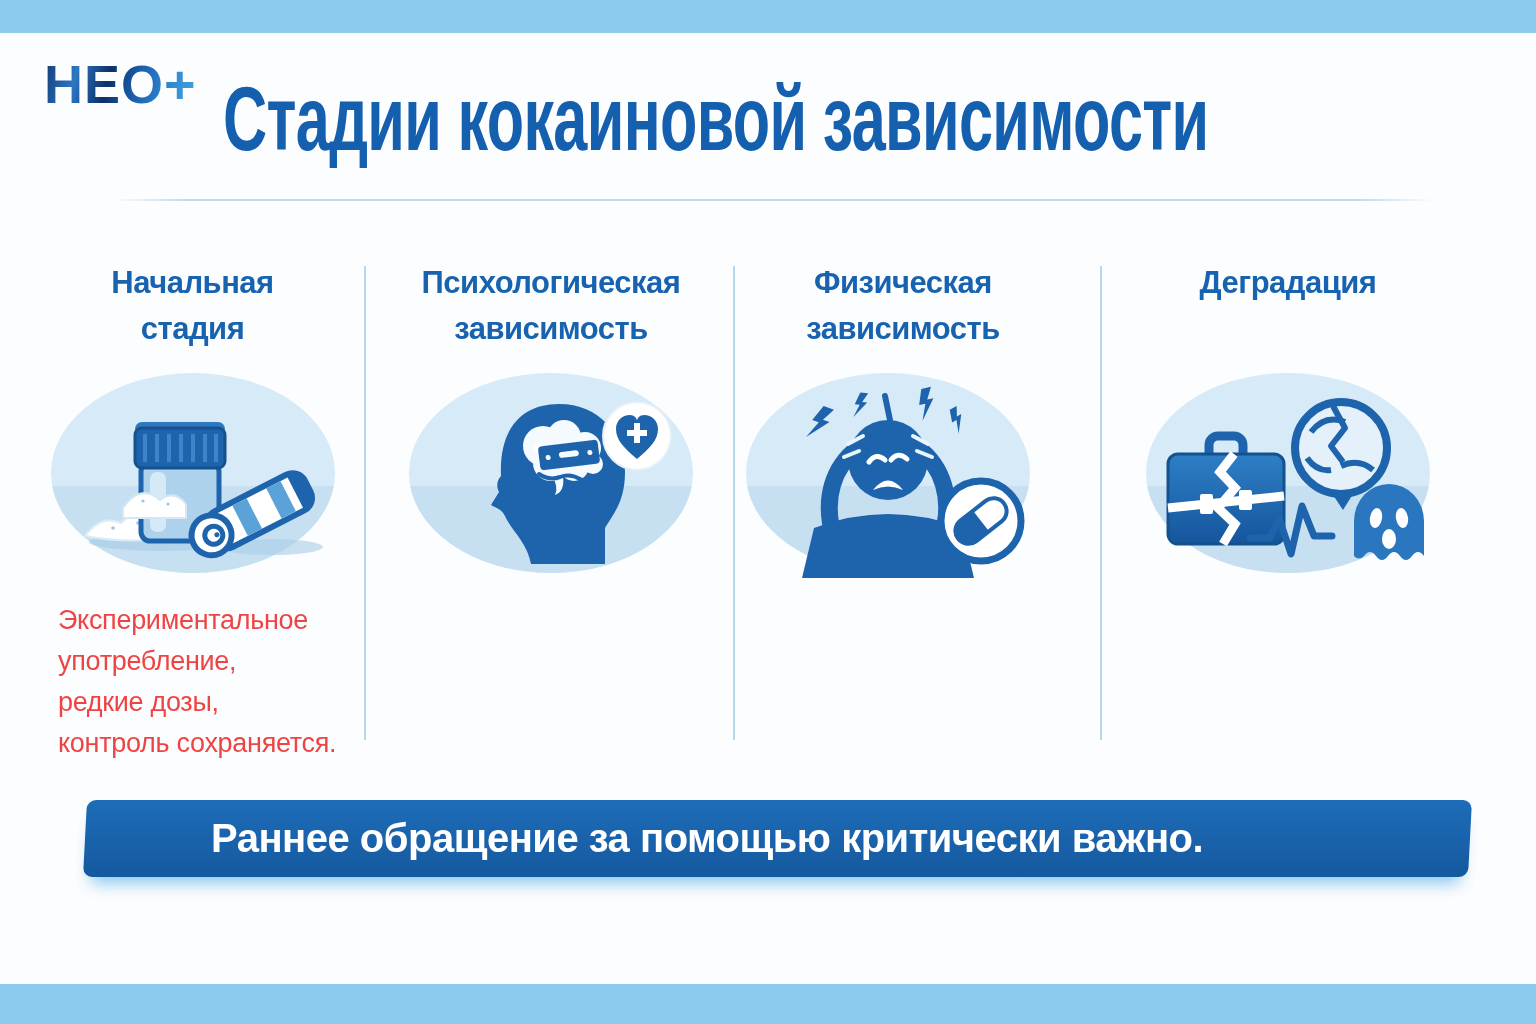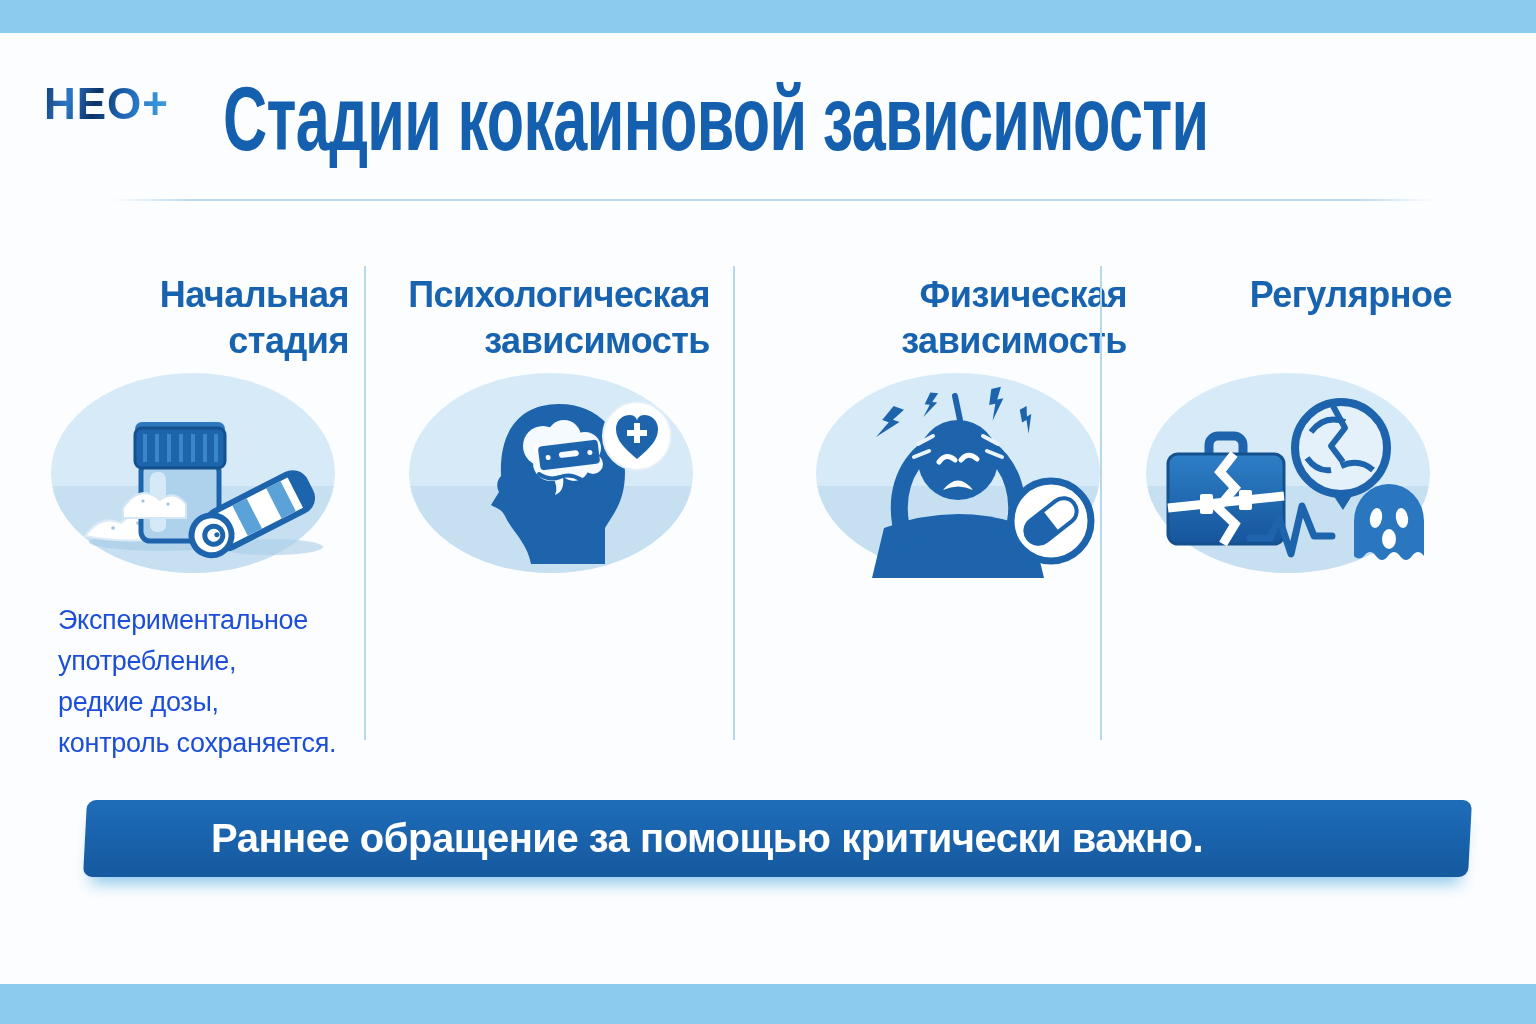--- a/index.html
+++ b/index.html
@@ -7,50 +7,50 @@
     width:1536px; height:1024px; position:relative; overflow:hidden;
     background:#fcfdfe;
     font-family:"Liberation Sans", sans-serif;
   }
   .band { position:absolute; left:0; width:1536px; background:#8ccbed; }
   .band-top { top:0; height:33px; }
   .band-bottom { top:984px; height:40px; }
 
   .logo {
     position:absolute; left:44px; top:54px;
-    font-size:44px; font-weight:bold; letter-spacing:1px; line-height:60px;
+    font-size:54px; font-weight:bold; letter-spacing:1px; line-height:60px;
     background:linear-gradient(105deg,#10386d 0%,#2d77c5 22%,#0c3166 42%,#1b5fae 60%,#2f86d0 78%,#45a7e2 100%);
-    -webkit-background-clip:text; background-clip:text; color:transparent;margin-top:20px;
+    -webkit-background-clip:text; background-clip:text; color:transparent;
   }
   .title {
     position:absolute; left:223px; top:66px; margin:0;
     font-size:90px; line-height:106px; font-weight:bold; letter-spacing:-1px;
     color:#1560ae; white-space:nowrap;
     transform:scaleX(0.68); transform-origin:left top;
   }
   .rule {
     position:absolute; top:199px; left:112px; width:1322px; height:2px;
     background:linear-gradient(90deg,rgba(188,217,239,0),#bcd9ef 6%,#bcd9ef 94%,rgba(188,217,239,0));
   }
 
   .stage { position:absolute; top:256px; height:520px; }
   #stage-1 { left:20px;   width:345px; }
   #stage-2 { left:376px;  width:350px; }
-  #stage-3 { left:773px;  width:340px;padding-left:30px; }
+  #stage-3 { left:703px;  width:340px;padding-left:30px; }
   #stage-4 { left:1108px; width:360px; }
   .stage h2 {
-    margin:16px; text-align:right;
-    font-size:36px; line-height:46px; font-weight:bold; letter-spacing:-0.5px;
+    margin:4px; text-align:center;
+    font-size:31px; line-height:46px; font-weight:bold; letter-spacing:-0.5px;
     color:#1763b0; white-space:pre-line;
   }
   .icon-wrap { position:absolute; top:112px; left:50%; transform:translateX(-50%); width:300px; height:210px; }
   .stage p {
     position:absolute; top:344px; left:38px; right:6px; margin:0;
     font-size:27px; line-height:41px; letter-spacing:-0.3px;
-    color:#1d4ed8; white-space:pre-line;
+    color:#ef4444; white-space:pre-line;
   }
   .divider { position:absolute; top:266px; width:2px; height:474px; background:#b5d8ee; }
   #divider-1 { left:364px; } #divider-2 { left:733px; } #divider-3 { left:1100px; }
 
   .banner {
     position:absolute; left:85px; top:800px; width:1385px; height:77px;
     background:linear-gradient(180deg,#1e6cb8,#15599f);
     border-radius:9px; transform:skewX(-3deg);
     box-shadow:0 14px 16px -8px rgba(130,195,235,0.95);
     display:flex; align-items:center; justify-content:center;
@@ -222,21 +222,21 @@
       <g transform="translate(243,153) rotate(-38)">
         <path d="M0,-13 H16 A13,13 0 0 1 16,13 H0 Z" fill="#ffffff"></path>
         <path d="M-16,-13 H0 V13 H-16 A13,13 0 0 1 -16,-13 Z" fill="#1d64ad"></path>
         <rect x="-29" y="-13" width="58" height="26" rx="13" fill="none" stroke="#1d64ad" stroke-width="4"></rect>
       </g>
     </svg>
   </div>
 </section>
 
 <section class="stage" id="stage-4">
-  <h2>Регулярное</h2>
+  <h2>Деградация</h2>
   <div class="icon-wrap" aria-label="broken-briefcase-brain-ghost-icon">
     <svg width="300" height="210" viewBox="0 0 300 210">
       <defs>
         <clipPath id="clip4">
             <ellipse cx="150" cy="105" rx="142" ry="100"></ellipse>
           </clipPath>
         <linearGradient id="caseGrad" x1="0" y1="0" x2="0" y2="1">
           <stop offset="0" stop-color="#2e7fc6"></stop>
             <stop offset="1" stop-color="#15559c"></stop>
         </linearGradient>

